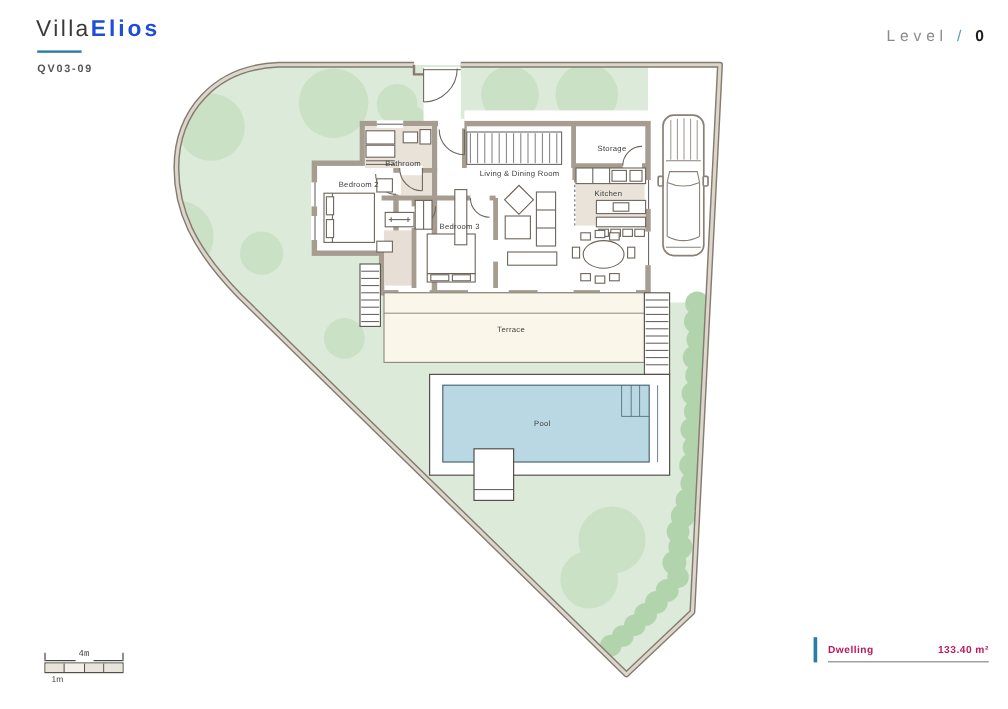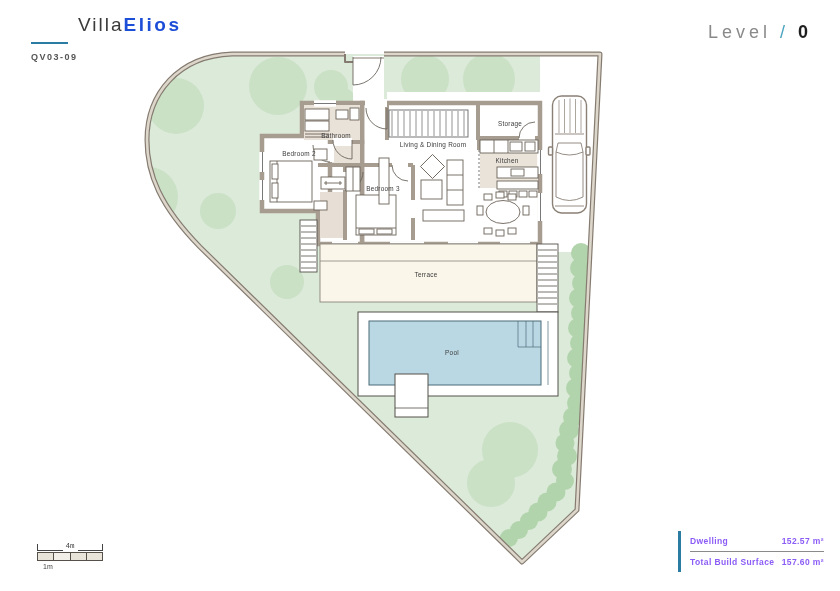--- a/index.html
+++ b/index.html
@@ -1,44 +1,44 @@
 <!DOCTYPE html>
 <html><head>
 <meta charset="utf-8">
 <style>
   html,body{margin:0;padding:0;background:#ffffff;}
   .page{position:relative;width:840px;height:591px;background:#fff;overflow:hidden;
         font-family:"Liberation Sans", sans-serif;}
   svg{position:absolute;left:0;top:0;}
   
   .brand{position:absolute;left:30px;top:14px;font-size:19px;color:#1e1e1e;}
-  .brand .light{font-weight:300;letter-spacing:2px;color:#3a3a3a;margin-left:48px;}
+  .brand .light{font-weight:300;letter-spacing:2px;color:#3a3a3a;}
   .brand .bold{font-weight:bold;letter-spacing:2.5px;color:#1d4ed8;}
   .brand-underline{position:absolute;left:31px;top:42px;width:37px;height:2px;background:#2a7ca3;}
   .ref{position:absolute;left:31px;top:52px;font-size:9px;letter-spacing:1.5px;color:#555;font-weight:bold;}
-  .level{position:absolute;right:28px;top:22px;font-size:18px;letter-spacing:4px;color:#8a8a8a;}
+  .level{position:absolute;right:16px;top:22px;font-size:13px;letter-spacing:4px;color:#8a8a8a;}
   .level .sep{color:#4aa3c0;}
   .level .val{color:#1e1e1e;font-weight:bold;}
   
   text.room{font-family:"Liberation Sans",sans-serif;font-size:6.4px;fill:#3b3b3b;
             letter-spacing:.25px;text-anchor:middle;}
   
   .scalebar{position:absolute;left:37px;top:542px;width:66px;}
   .ruler{display:flex;align-items:flex-end;height:9px;font-size:7.5px;color:#444;font-family:Liberation Mono, monospace;}
   .ruler .tick{width:1px;height:7px;background:#444;}
   .ruler .line{flex:1;height:1px;background:#444;}
   .ruler .lbl{padding:0 3px;line-height:9px;}
   .bar{display:flex;height:7px;border:1px solid #55504a;margin-top:1px;}
   .bar .cell{flex:1;background:#e9e4d9;border-right:1px solid #55504a;}
   .bar .cell:nth-child(2){background:#f2efe8;}
   .bar .cell:last-child{border-right:none;}
   .unit{font-size:7px;color:#444;margin-top:2px;margin-left:6px;}
   
   .summary{position:absolute;left:678px;top:531px;width:134px;border-left:3px solid #2a7ca3;
-           padding-left:9px;color:#8b5cf6;}
+           padding-left:9px;color:#be185d;}
   .summary .row{display:flex;justify-content:space-between;font-size:8.5px;font-weight:bold;
                 letter-spacing:.4px;padding:5px 0;}
   .summary .divider{height:1px;background:#8a8a8a;}
 </style>
 </head>
 <body>
 
 <div class="page">
 
   <svg width="840" height="591" viewBox="0 0 840 591">
@@ -369,22 +369,18 @@
       <div class="cell"></div>
       <div class="cell"></div>
       <div class="cell"></div>
     </div>
     <div class="unit">1m</div>
   </div>
 
   <div class="summary">
     <div class="row">
       <span>Dwelling</span>
-      <span>152.57 m²</span>
+      <span>133.40 m²</span>
     </div>
     <div class="divider"></div>
-    <div class="row">
-      <span>Total Build Surface</span>
-      <span>157.60 m²</span>
-    </div>
   </div>
 
 </div>
 
 </body></html>

